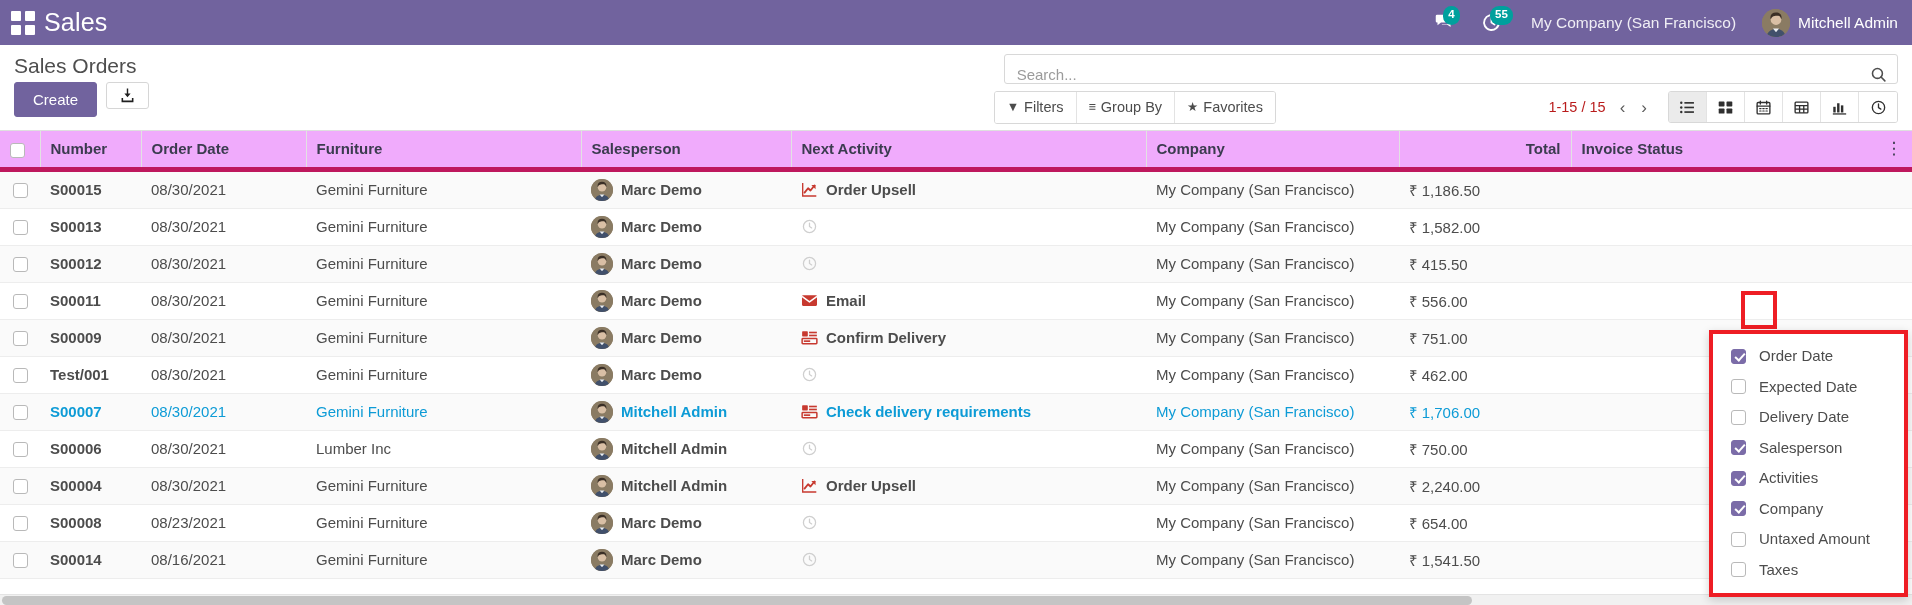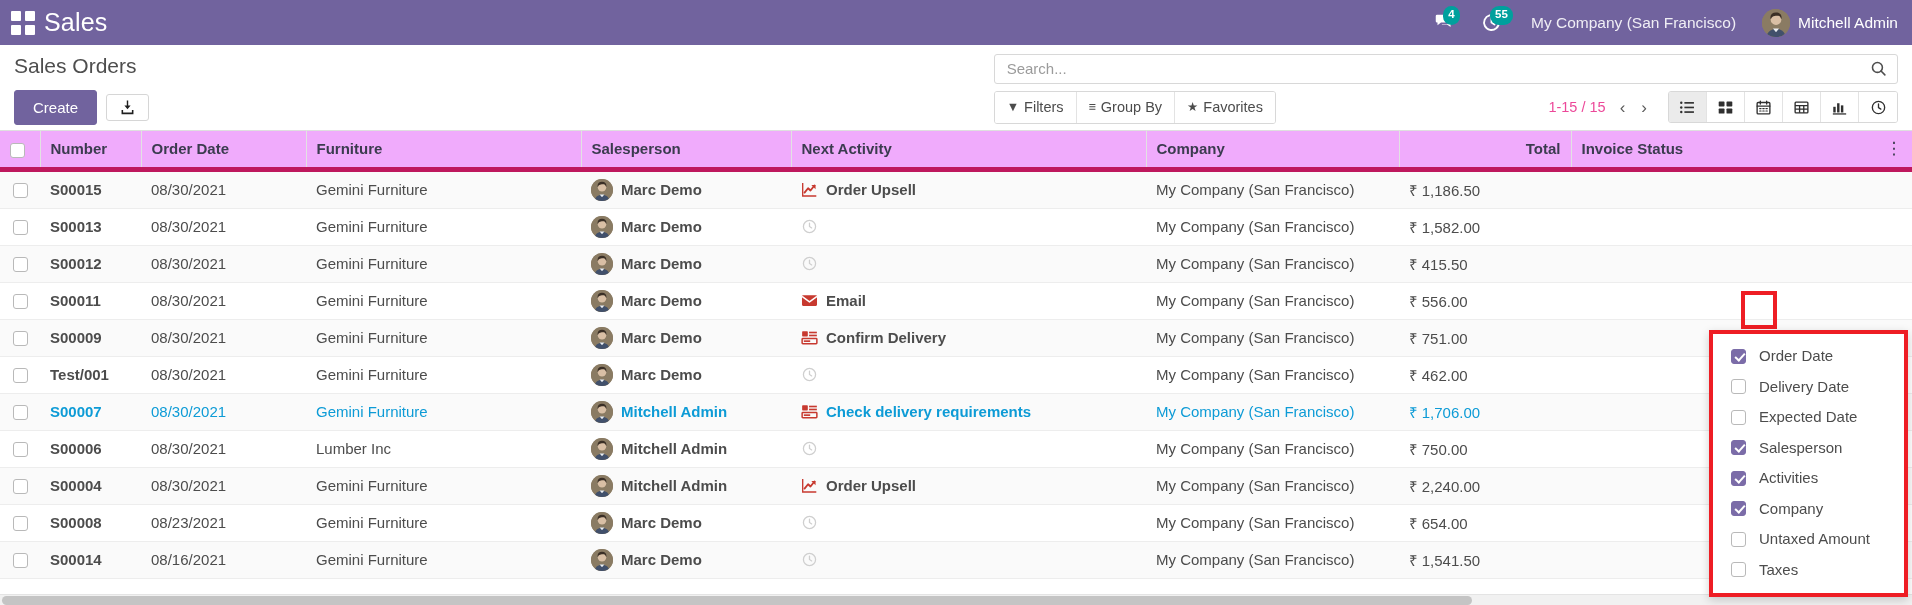--- a/index.html
+++ b/index.html
@@ -109,23 +109,23 @@
     display: flex;
     padding: 9px 14px 6px 14px;
     height: 86px;
   }
   .cp-left { width: 52%; }
   .cp-title {
     font-size: 21px;
     color: #4e4e4e;
     font-weight: 400;
     line-height: 1.15;
-    margin-bottom: 12px;
-  }
-  .cp-buttons { display: flex; align-items: center; }
+    margin-bottom: 4px;
+  }
+  .cp-buttons { display: flex; align-items: flex-start; }
   .btn-create {
     background: #71639e;
     color: #fff;
     border: 1px solid #71639e;
     border-radius: 3px;
     font-size: 15px;
     padding: 6px 18px;
     cursor: pointer;
     font-family: inherit;
     line-height: 1.4;
@@ -139,24 +139,25 @@
     cursor: pointer;
     display: flex; align-items: center; justify-content: center;
   }
 
   .cp-right { flex: 1; display: flex; flex-direction: column; align-items: stretch; }
   .searchbar {
     border: 1px solid #d8d8d8;
     border-radius: 3px;
     height: 32px;
     display: flex;
-    align-items: center;
+    align-items: flex-end;
     padding: 0 10px 0 12px;
     background: #fff;
     margin-bottom: 7px;
+    margin-left: 10px;
   }
   .searchbar input {
     border: 0; outline: 0; flex: 1;
     font-size: 15px;
     font-family: inherit;
     color: #555;
     background: transparent;
   }
   .searchbar input::placeholder { color: #9b9b9b; }
   .search-icon { color: #5d5d5d; display: flex; cursor: pointer; }
@@ -184,21 +185,21 @@
   }
   .filter-btn:last-child { border-right: 0; }
   .fb-glyph { font-size: 12.5px; }
 
   .pager-area {
     margin-left: auto;
     display: flex;
     align-items: center;
     gap: 2px;
   }
-  .pager-count { font-size: 14.5px; color: #ec4899; margin-right: 5px; white-space: nowrap; }
+  .pager-count { font-size: 14.5px; color: #b91c1c; margin-right: 5px; white-space: nowrap; }
   .pager-arrow {
     background: transparent; border: 0;
     font-size: 17px; color: #5a5a5a;
     cursor: pointer; padding: 0 7px;
     line-height: 1; font-family: inherit;
   }
   .view-switcher {
     display: flex;
     border: 1px solid #d8d8d8;
     border-radius: 3px;
@@ -878,25 +879,25 @@
 
   <div class="redbox-head"></div>
 
   <div class="optcol-dropdown" id="optdrop">
       <div class="opt-item">
         <input type="checkbox" class="ocb" checked="" style="">
         <span>Order Date</span>
       </div>
       <div class="opt-item">
         <input type="checkbox" class="ocb" style="">
-        <span>Delivery Date</span>
+        <span>Expected Date</span>
       </div>
       <div class="opt-item">
         <input type="checkbox" class="ocb" style="">
-        <span>Expected Date</span>
+        <span>Delivery Date</span>
       </div>
       <div class="opt-item">
         <input type="checkbox" class="ocb" checked="" style="">
         <span>Salesperson</span>
       </div>
       <div class="opt-item">
         <input type="checkbox" class="ocb" checked="" style="">
         <span>Activities</span>
       </div>
       <div class="opt-item">

